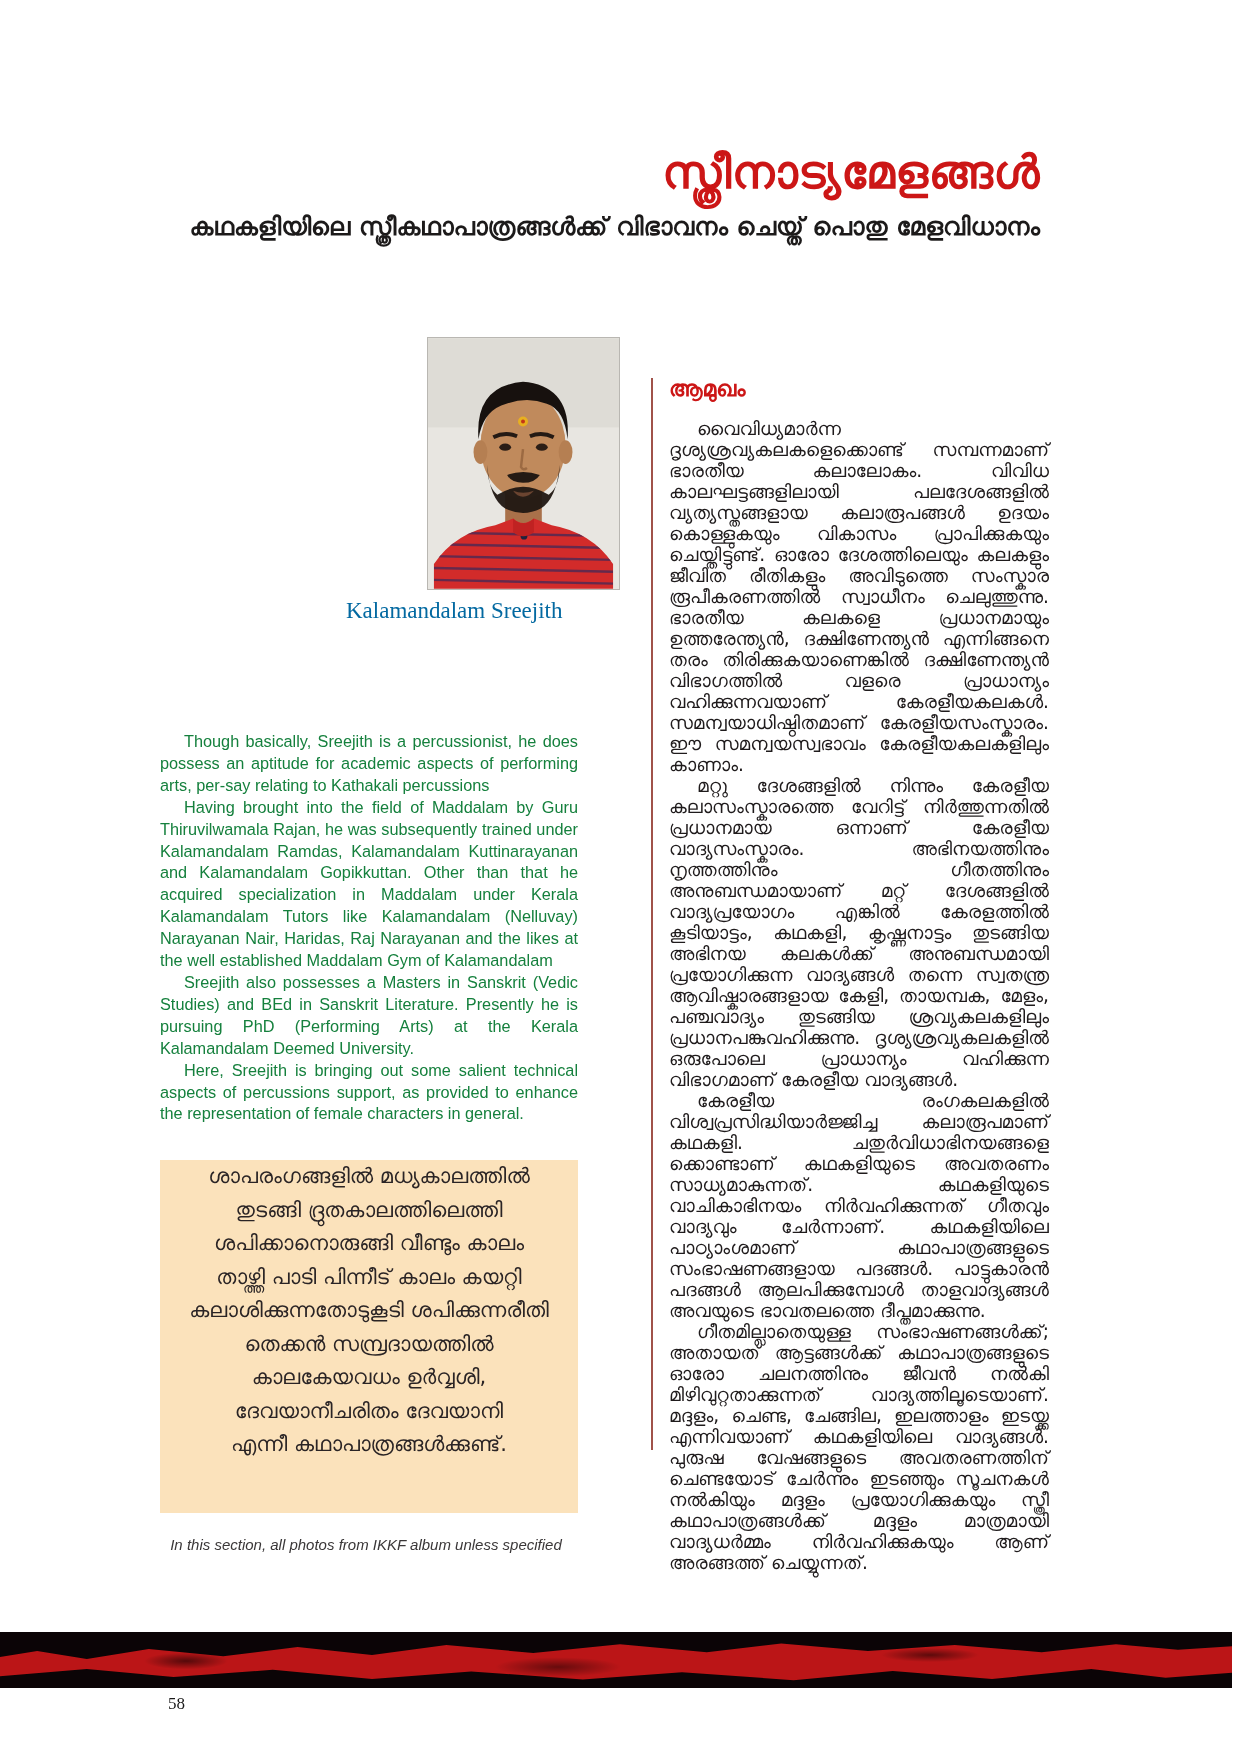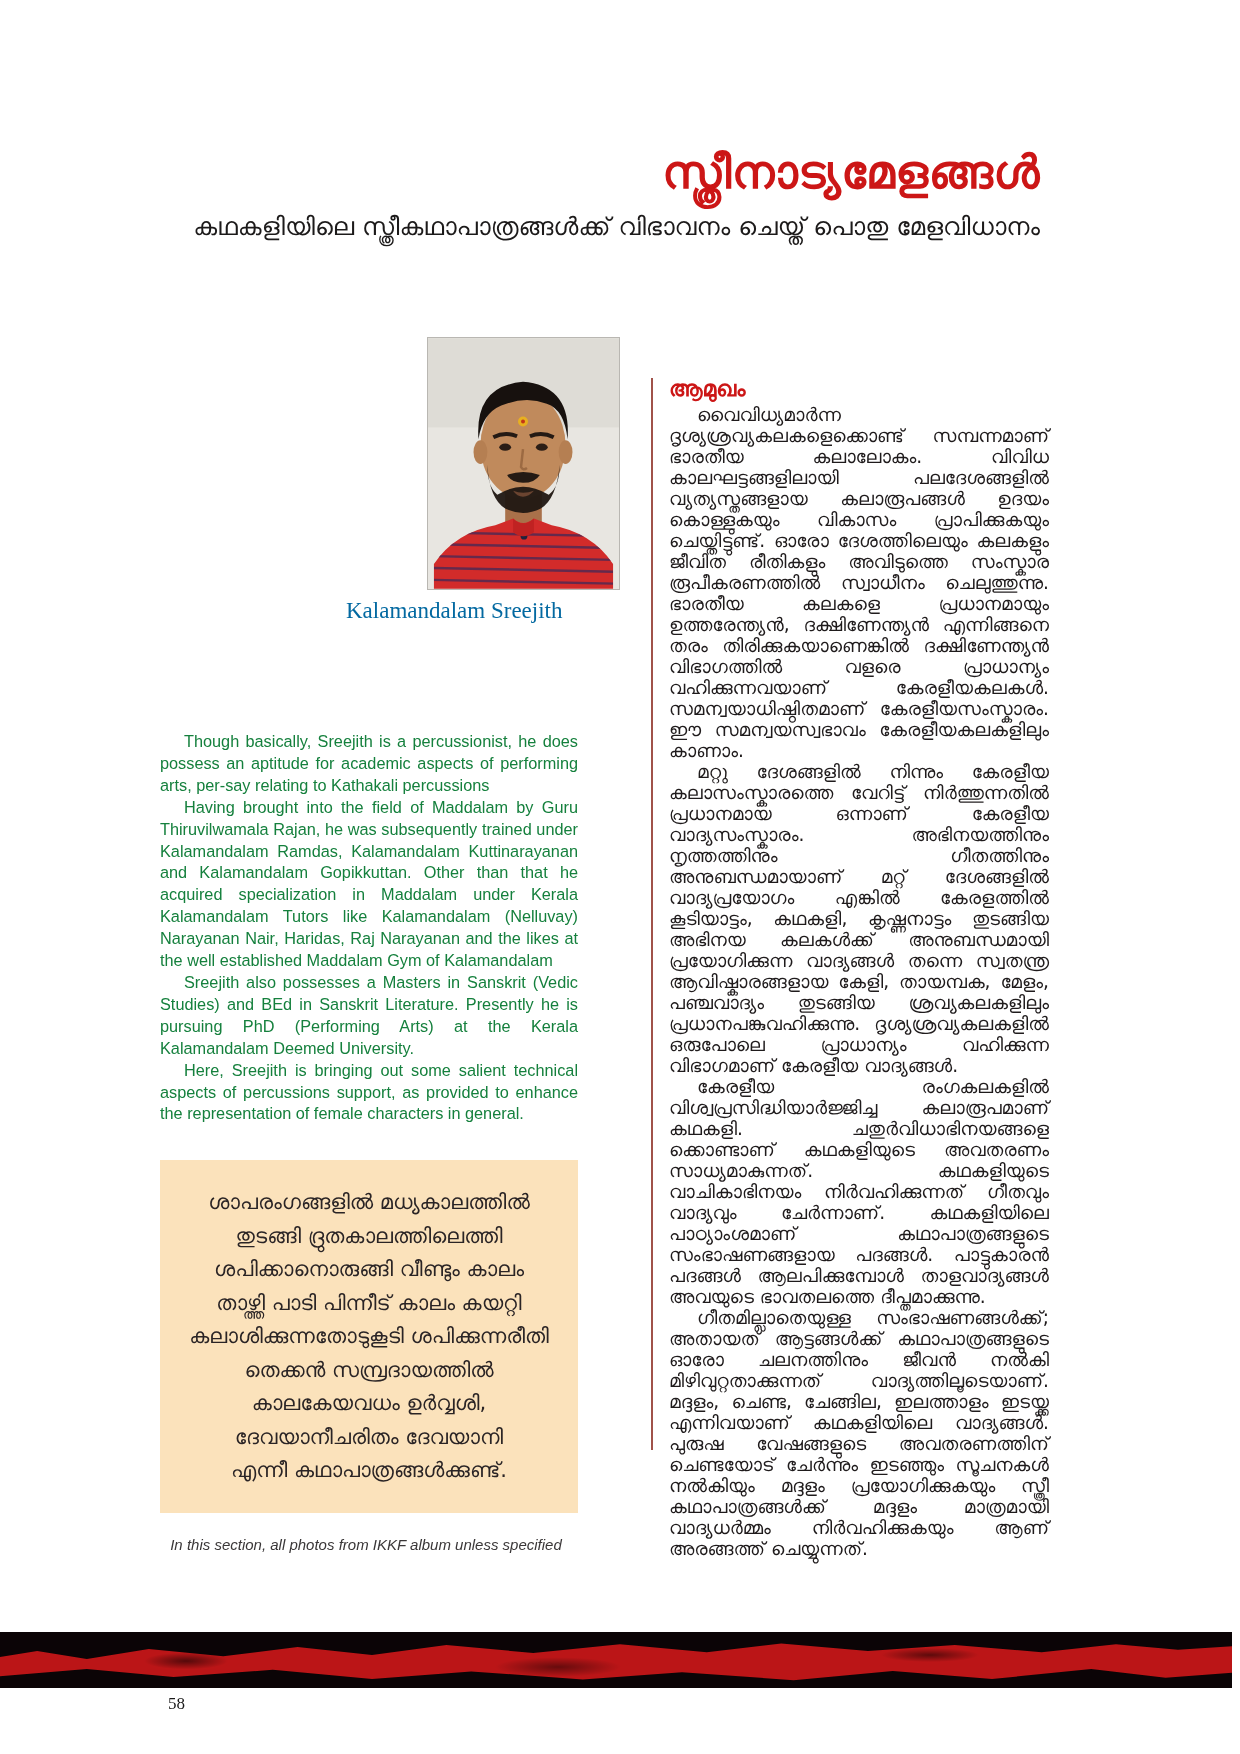--- a/index.html
+++ b/index.html
@@ -15,20 +15,21 @@
   .title{
     position:absolute; right:192px; top:146px;
     font-size:46px; font-weight:bold; letter-spacing:0.5px;
     color:#cc1616; text-align:right; line-height:1.15;
     font-family:"DejaVu Sans","Liberation Sans",sans-serif;
   }
   .subtitle{
     position:absolute; right:192px; top:212px;
     font-size:25px; color:#1c1a1a; text-align:right;
     font-family:"DejaVu Sans","Liberation Sans",sans-serif;
+    font-weight:bold;
   }
   
   .photo{
     position:absolute; left:427px; top:337px; width:193px; height:253px;
     border:1px solid #b9b7b2; box-sizing:border-box; background:#e7e5e0;
   }
   .photo svg{display:block;width:100%;height:100%;}
   .photo-caption{
     position:absolute; left:346px; top:598px; width:300px;
     text-align:left; font-size:23px; color:#0369a1;
@@ -37,41 +38,41 @@
   
   .bio{
     position:absolute; left:160px; top:731px; width:418px;
     font-size:16.3px; line-height:21.9px; text-align:justify;
     color:#15803d;
   }
   .bio p{margin:0; text-indent:24px;}
   
   .poem-box{
     position:absolute; left:160px; top:1160px; width:418px; height:353px;
-    background:#fbe2bb; box-sizing:border-box; padding-top:26px;
+    background:#fbe2bb; box-sizing:border-box; 
   }
   .poem-line{
     text-align:center; font-size:21px; line-height:33.5px; color:#2a2425;
     font-family:"DejaVu Sans","Liberation Sans",sans-serif;
   }
   .photos-note{
     position:absolute; left:150px; top:1536px; width:432px;
     font-style:italic; font-size:15px; color:#3a3738; text-align:center;
   }
   
   .col-rule{
     position:absolute; left:651px; top:378px; width:2px; height:1072px;
     background:#a0524a;
   }
   
   .intro{
     position:absolute; left:669px; top:376px; width:380px;
   }
   .intro-heading{
-    font-size:22px; font-weight:bold; color:#cc1616; margin:0 0 2px 0;
+    font-size:22px; font-weight:bold; color:#cc1616; margin:0 0 16px 0;
     font-family:Liberation Sans, sans-serif;
   }
   .intro p{
     margin:0; font-size:18.6px; line-height:21px; text-align:justify;
     text-indent:28px; color:#1f1b1c;
     font-family:"DejaVu Sans","Liberation Sans",sans-serif;
   }
   
   .band{
     position:absolute; left:0; top:1632px; width:1240px; height:56px;

